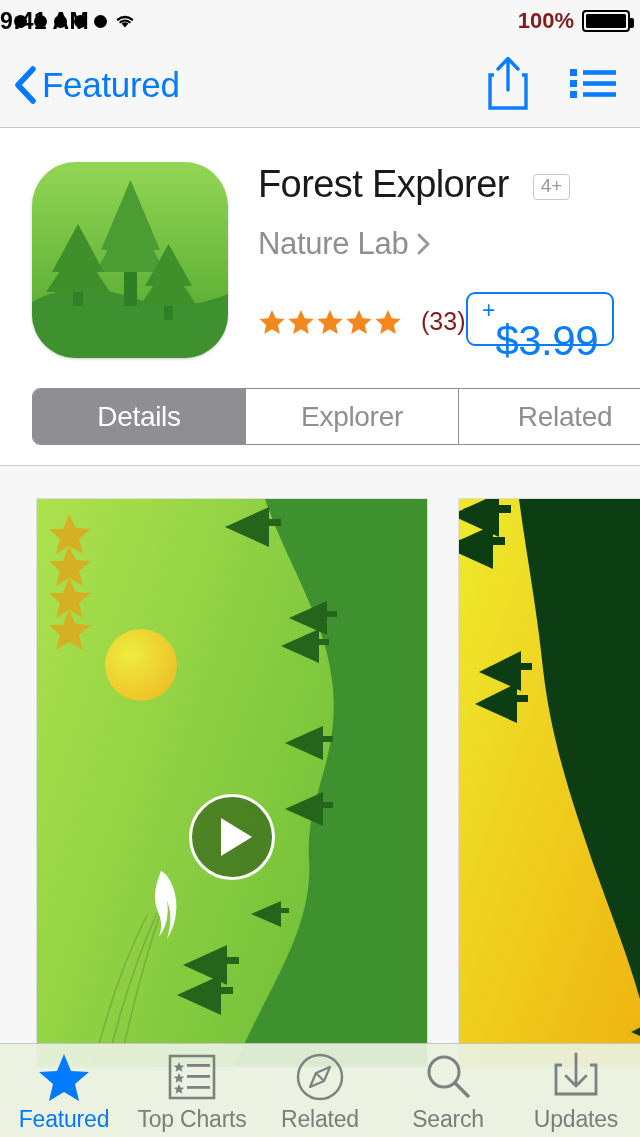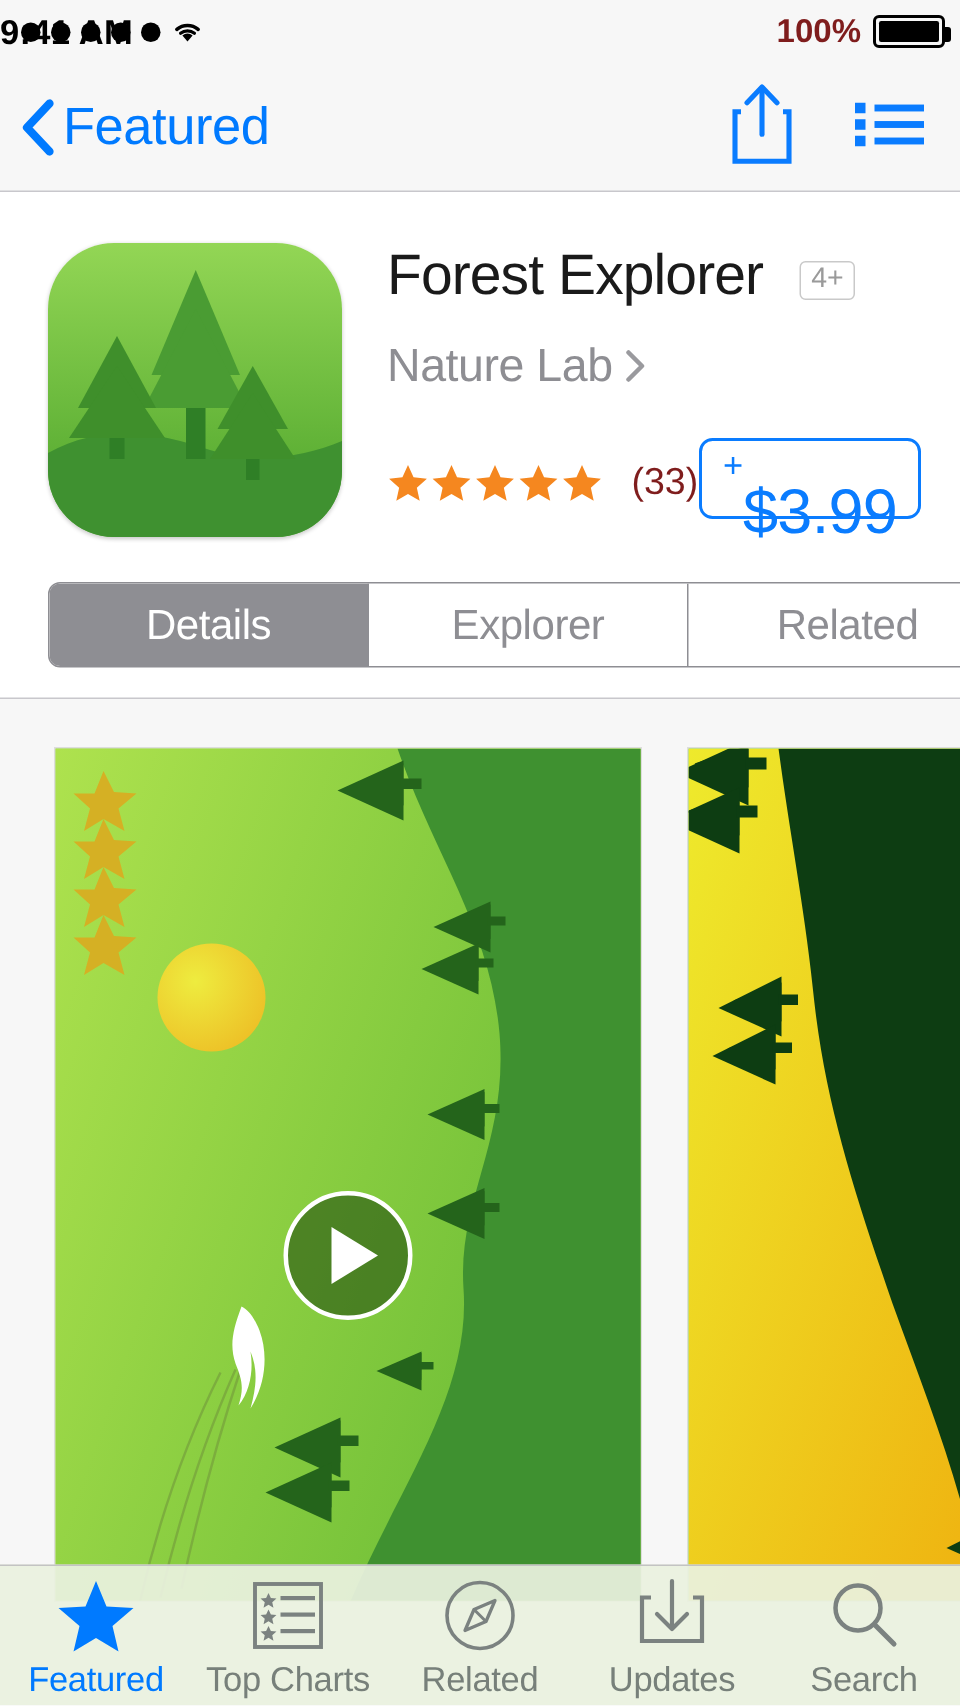--- a/index.html
+++ b/index.html
@@ -397,33 +397,33 @@
           <polygon points="35,15 21,21 15,35 29,29" fill="none" stroke="#7b8280" stroke-width="2.2" stroke-linejoin="round"></polygon>
           <line x1="21" y1="21" x2="29" y2="29" stroke="#7b8280" stroke-width="2"></line>
         </svg>
       </span>
       <span class="tab-label">Related</span>
     </div>
 
     <div class="tab">
       <span class="tab-icon">
         <svg viewBox="0 0 50 50" width="50" height="50">
+          <circle cx="21" cy="20" r="15" stroke="#7b8280" stroke-width="3" fill="none"></circle>
+          <line x1="32" y1="31" x2="45" y2="44" stroke="#7b8280" stroke-width="3.4" stroke-linecap="round"></line>
+        </svg>
+      </span>
+      <span class="tab-label">Search</span>
+    </div>
+
+    <div class="tab">
+      <span class="tab-icon">
+        <svg viewBox="0 0 50 50" width="50" height="50">
           <path d="M11,13 L5,13 L5,42 L45,42 L45,13 L39,13" stroke="#7b8280" stroke-width="2.8" fill="none"></path>
           <line x1="25" y1="2" x2="25" y2="33" stroke="#7b8280" stroke-width="2.8" stroke-linecap="round"></line>
           <polyline points="15,24 25,34 35,24" stroke="#7b8280" stroke-width="2.8" fill="none" stroke-linecap="round" stroke-linejoin="round"></polyline>
         </svg>
       </span>
       <span class="tab-label">Updates</span>
     </div>
 
-    <div class="tab">
-      <span class="tab-icon">
-        <svg viewBox="0 0 50 50" width="50" height="50">
-          <circle cx="21" cy="20" r="15" stroke="#7b8280" stroke-width="3" fill="none"></circle>
-          <line x1="32" y1="31" x2="45" y2="44" stroke="#7b8280" stroke-width="3.4" stroke-linecap="round"></line>
-        </svg>
-      </span>
-      <span class="tab-label">Search</span>
-    </div>
-
   </div>
 
 </div>
 
 </body></html>

